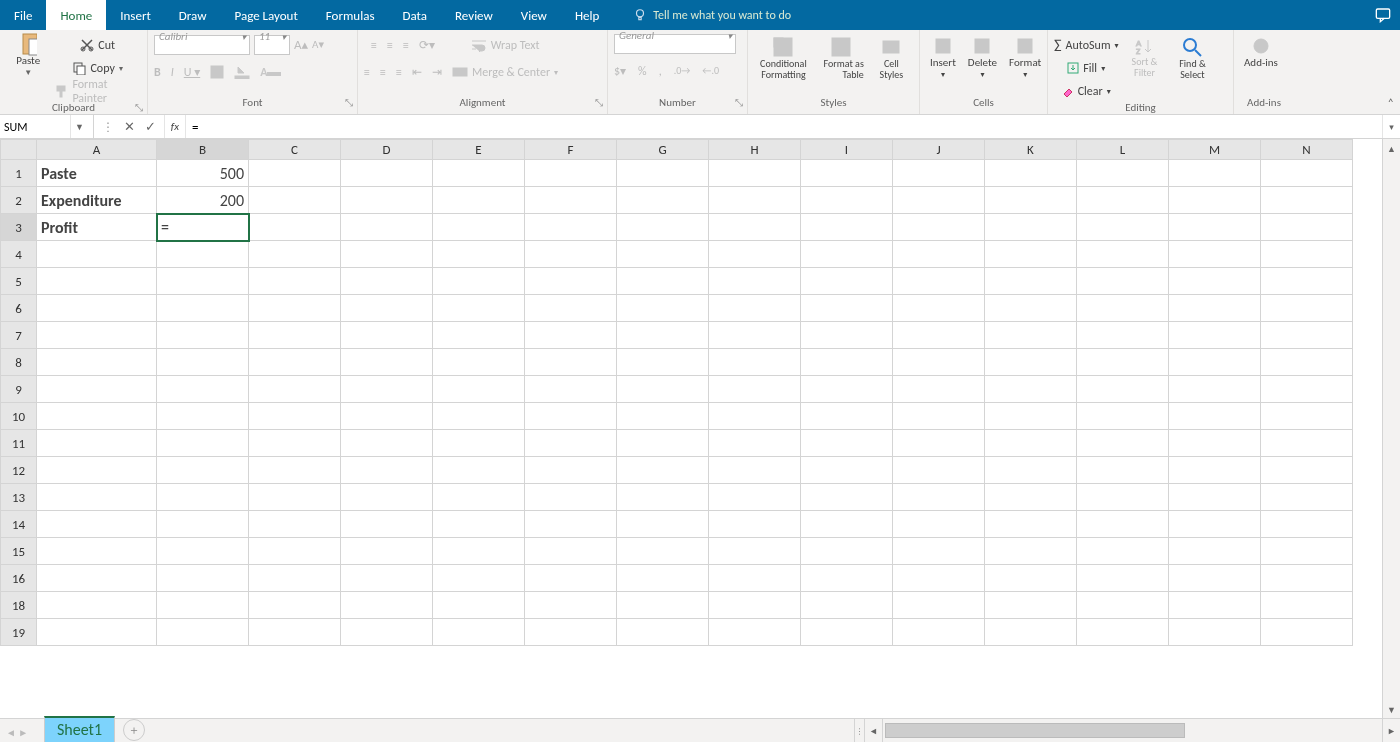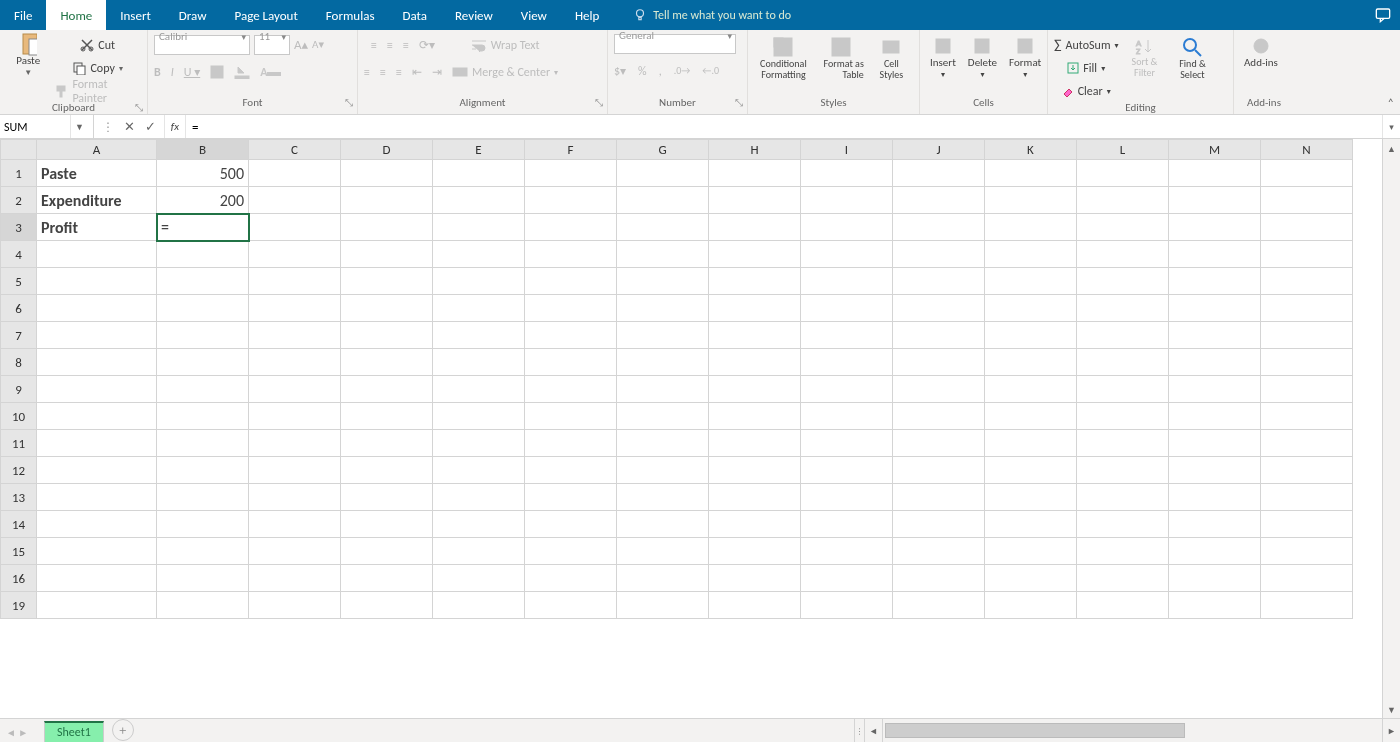--- a/index.html
+++ b/index.html
@@ -19,21 +19,21 @@
   .ribbon .group .body { flex: 1; display: flex; align-items: flex-start; padding: 4px 6px 0 6px; gap: 4px; }
   .ribbon .group .label { height: 18px; line-height: 14px; text-align: center; font-size: 11px; color: #666; position: relative; }
   .ribbon .group .label .launcher { position: absolute; right: 4px; top: 0; font-size: 10px; color: #888; }
   .ribbon .btn { display: flex; flex-direction: column; align-items: center; justify-content: center; font-size: 11px; color: #444; padding: 2px 4px; cursor: pointer; }
   .ribbon .btn .ic { width: 18px; height: 18px; display:flex; align-items:center; justify-content:center; }
   .ribbon .big { width: 46px; }
   .ribbon .row { display:flex; align-items:center; gap:4px; height:21px;justify-content:center; }
   .ribbon .dim { color: #bdbdbd; }
   .ribbon .dim svg * { stroke: #c8c8c8; fill:#c8c8c8; }
   .ribbon select, .ribbon .combo { border:1px solid #c8c8c8; background:#fff; font-size:11px; height:20px; }
-  .ribbon .combo { display:inline-flex; align-items:center; padding:0 14px 17px 4px; position:relative; color:#999; }
+  .ribbon .combo { display:inline-flex; align-items:center; padding:0 14px 17px 4px; position:relative; color:#999;font-style:italic; }
   .ribbon .combo::after { content:"▾"; position:absolute; right:3px; font-size:9px; color:#888; }
   .collapse { position:absolute; right:6px; bottom:4px; font-size:12px; color:#666; cursor:pointer;}
 
   
   .fbar { height: 24px; border-bottom: 1px solid #d4d4d4; display: flex; align-items: stretch; }
   .namebox { width: 94px; border-right:1px solid #d4d4d4; display:flex; align-items:center; }
   .namebox input { border:none; width:70px; padding:0 4px; font-size:12px; outline:none; }
   .namebox .dd { width:18px; text-align:center; color:#666; font-size:9px; border-left:1px solid #e5e5e5; height:100%; display:flex;align-items:center;justify-content:center;}
   .fbar .fxbtns { display:flex; align-items:center; gap:10px; padding:0 8px; color:#666; border-right:1px solid #e5e5e5;}
   .fbar .fxlabel { font-style:italic; font-size:11px; display:flex;align-items:center; padding:0 6px; border-right:1px solid #e5e5e5;}
@@ -56,21 +56,21 @@
   td.active { outline:2px solid #217346; outline-offset:-1px; background:#fff; }
 
   .vscroll { width:18px; background:#f3f2f1; border-left:1px solid #d4d4d4; display:flex; flex-direction:column; }
   .vscroll .arrow { height:18px; display:flex;align-items:center;justify-content:center; font-size:9px;color:#666;}
   .vscroll .track { flex:1; }
 
   
   .statusbar { position:absolute; left:0; right:0; bottom:0; height:24px; border-top:1px solid #d4d4d4; background:#f3f2f1; display:flex; align-items:center; }
   .sheet-tabs { display:flex; align-items:flex-end; height:100%; padding-left:44px; gap:2px;}
   .sheet-tabs .navset { position:absolute; left:6px; bottom:3px; display:flex; gap:4px; color:#bbb; font-size:10px;}
-  .sheet-tab { background:#86efac; border:1px solid #ccc; border-bottom:none; padding:2px 12px 3px; font-size:12px; color:#217346; border-top:2px solid #217346;}
+  .sheet-tab { background:#7dd3fc; border:1px solid #ccc; border-bottom:none; padding:2px 12px 3px; font-size:16px; color:#217346; border-top:2px solid #217346;}
   .newsheet { width:22px; height:22px; border:1px solid #ccc; border-radius:50%; display:flex;align-items:center;justify-content:center; margin-left:6px; margin-bottom:1px; color:#888;}
   .statusbar .hscroll { margin-left:auto; display:flex; align-items:center; height:100%; }
   .statusbar .hscroll .arrow{ width:18px; text-align:center; font-size:9px; color:#666; border-left:1px solid #d4d4d4; height:100%; display:flex;align-items:center;justify-content:center;}
   .statusbar .hscroll .track{ width:500px; height:100%; border-left:1px solid #d4d4d4; position:relative;}
   .statusbar .hscroll .thumb{ position:absolute; left:2px; top:4px; bottom:4px; width:300px; background:#cdcdcd; border:1px solid #bbb;}
 
   svg { display:block; }
 </style>
 </head>
 <body>
@@ -684,20 +684,37 @@
             <td></td>
             <td></td>
             <td></td>
             <td></td>
             <td></td>
             <td></td>
             <td></td>
             <td></td>
           </tr>
           <tr>
+            <th>18</th>
+            <td></td>
+            <td></td>
+            <td></td>
+            <td></td>
+            <td></td>
+            <td></td>
+            <td></td>
+            <td></td>
+            <td></td>
+            <td></td>
+            <td></td>
+            <td></td>
+            <td></td>
+            <td></td>
+          </tr>
+          <tr>
             <th>19</th>
             <td></td>
             <td></td>
             <td></td>
             <td></td>
             <td></td>
             <td></td>
             <td></td>
             <td></td>
             <td></td>

